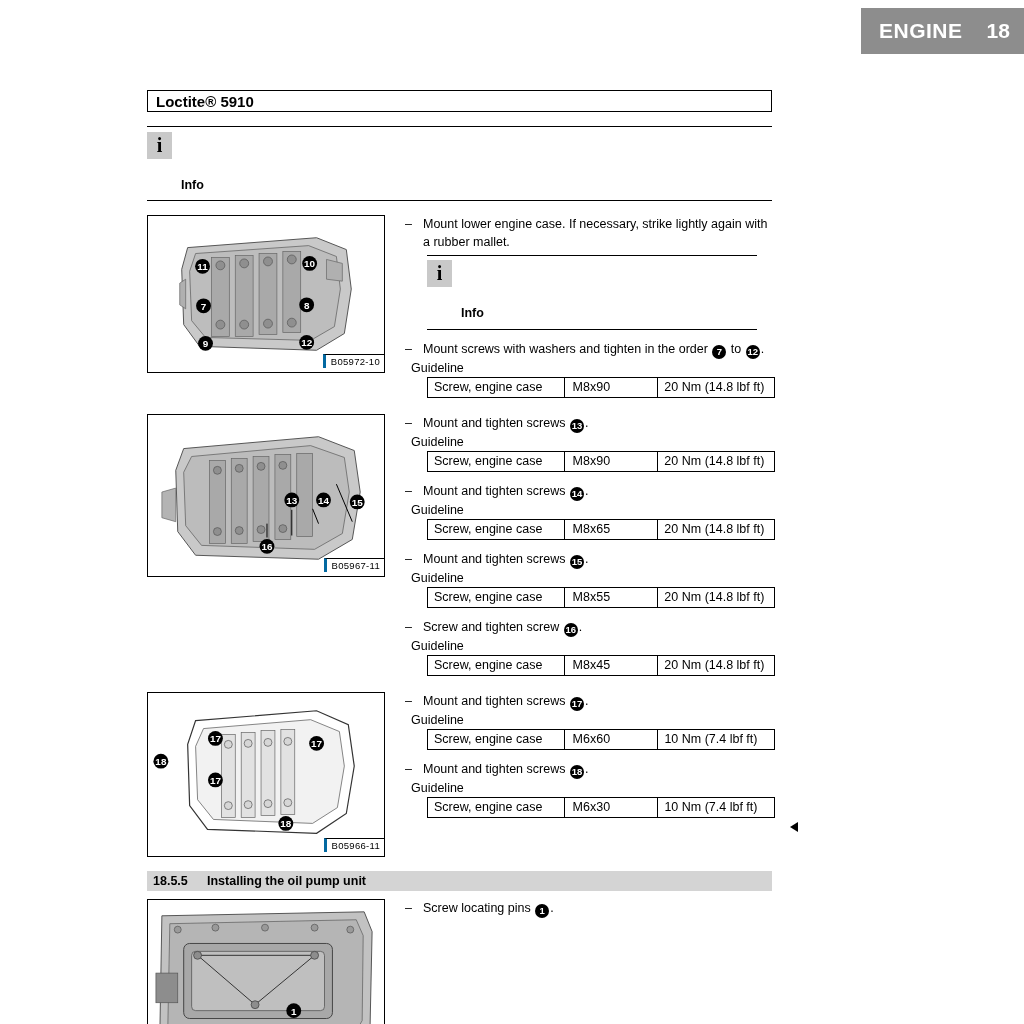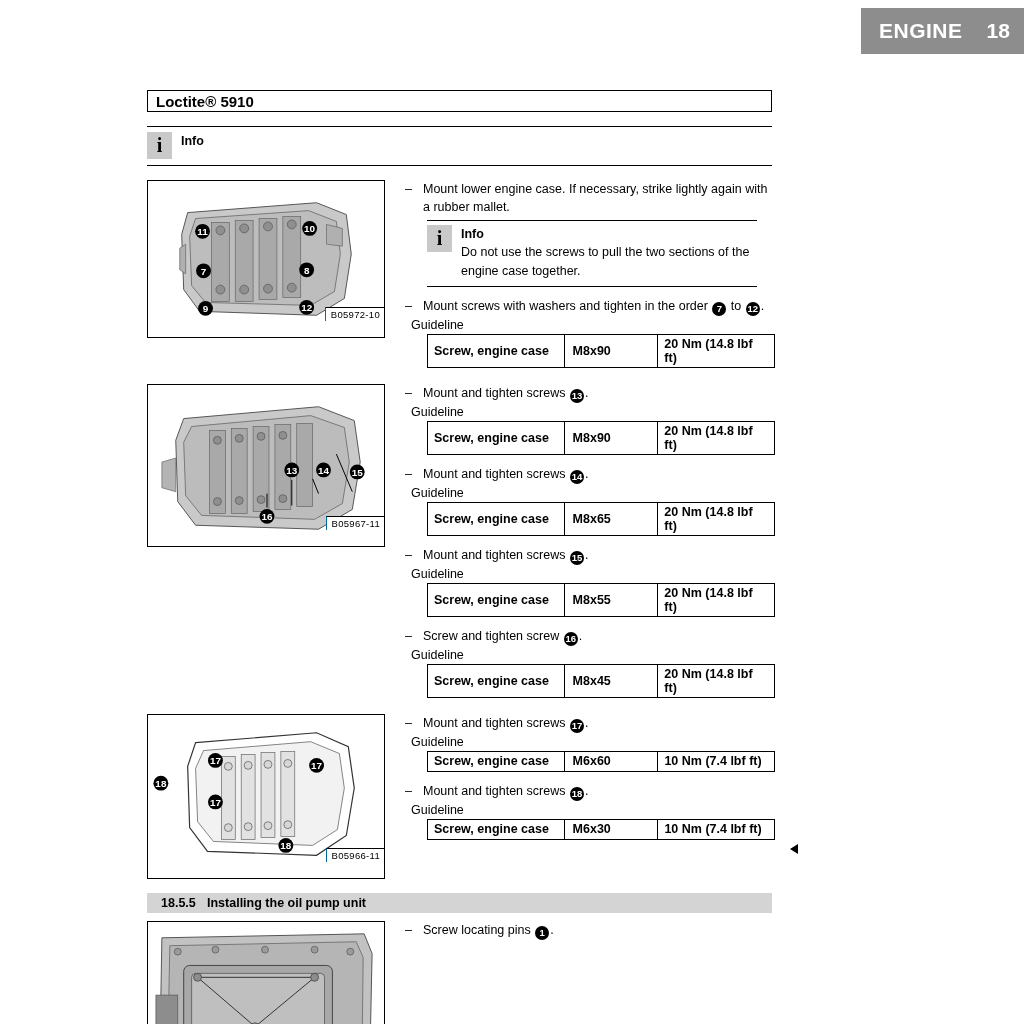--- a/index.html
+++ b/index.html
@@ -52,21 +52,21 @@
   .info-icon {
     width: 25px; height: 27px;
     background: #c9c9c9;
     color: #000;
     display: flex; align-items: center; justify-content: center;
     font-family: "Liberation Serif", serif;
     font-weight: bold; font-size: 20px;
     flex: 0 0 25px;
   }
   .info-text { font-size: 12.5px; line-height: 1.45; }
-  .info-title { font-weight: bold; font-size: 12.5px; }
+  .info-title { font-weight: bold; font-size: 12.5px; margin-top: 44px; }
 
   
   .info-block.inner {
     border-top: 1px solid #000;
     border-bottom: 1px solid #000;
     padding: 4px 0 6px 0;
     margin: 4px 0 10px 22px;
     width: 330px;
   }
 
@@ -74,42 +74,42 @@
   .row { display: flex; align-items: flex-start; margin-bottom: 6px; }
   .figbox {
     position: relative;
     width: 238px;
     border: 1px solid #000;
     background: #5eead4;
     flex: 0 0 238px;
     overflow: hidden;
   }
   .figbox .caption {
-    position: absolute; right: 0; bottom: 16px;
+    position: absolute; right: 0; bottom: 4px;
     background: #ffffff;
-    border-left: 1px solid #0369a1; border-top: 1px solid #000;
+    border-left: 3px solid #0369a1; border-top: 1px solid #000;
     font-size: 9.5px; padding: 1px 4px 1px 5px;
     letter-spacing: .3px;
   }
   .steps { flex: 1 1 auto; padding-left: 20px; }
 
   
   .step { display: flex; font-size: 12.5px; line-height: 1.45; margin-bottom: 1px; }
   .step .dash { flex: 0 0 18px; }
   .step .stxt { flex: 1 1 auto; }
 
   .guideline { font-size: 12.5px; margin: 2px 0 2px 6px; }
 
   table.gl {
     border-collapse: collapse;
     margin: 0 0 10px 22px;
     font-size: 12.5px;
     width: 348px;
   }
-  table.gl td { border: 1px solid #000; padding: 2px 6px; height: 20px; font-weight: bold; }
+  table.gl td { border: 1px solid #000; padding: 2px 6px; height: 20px; }
   table.gl td.c1 { width: 137px; }
   table.gl td.c2 { width: 94px; padding-left: 8px; }
   table.gl td.c3 { width: 117px; }
 
   
   .cal {
     display: inline-block;
     width: 14px; height: 14px;
     background: #000; color: #fff;
     border-radius: 50%;
@@ -121,21 +121,21 @@
 
   
   .sec-head {
     background: #d4d4d4;
     height: 20px;
     display: flex; align-items: center;
     font-size: 12.5px; font-weight: bold;
     margin: 14px 0 8px 0;
     width: 625px;
   }
-  .sec-head .num { width: 60px; padding-left: 14px; }
+  .sec-head .num { width: 60px; padding-left: 6px; }
 
   
   .illus { display: block; width: 100%; height: 100%; }
   .lbl-circle { fill: #000; }
   .lbl-text { fill: #fff; font-family: "Liberation Sans", sans-serif; font-size: 10px; font-weight: bold; text-anchor: middle; }
 </style>
 </head>
 <body>
 
 <div class="page">
@@ -211,21 +211,20 @@
       <div class="steps">
         <div class="step">
           <span class="dash">–</span>
           <span class="stxt">Mount lower engine case. If necessary, strike lightly again with a rubber mallet.</span>
         </div>
 
         <div class="info-block inner">
           <div class="info-icon">i</div>
           <div class="info-text">
             <div class="info-title">Info</div>
-            <div>Do not use the screws to pull the two sections of the engine case together.</div>
           </div>
         </div>
 
         <div class="step">
           <span class="dash">–</span>
           <span class="stxt">
             <span>Mount screws with washers and tighten in the order</span>
             <span class="cal">7</span>
             <span>to</span>
             <span class="cal">12</span><span>.</span>

